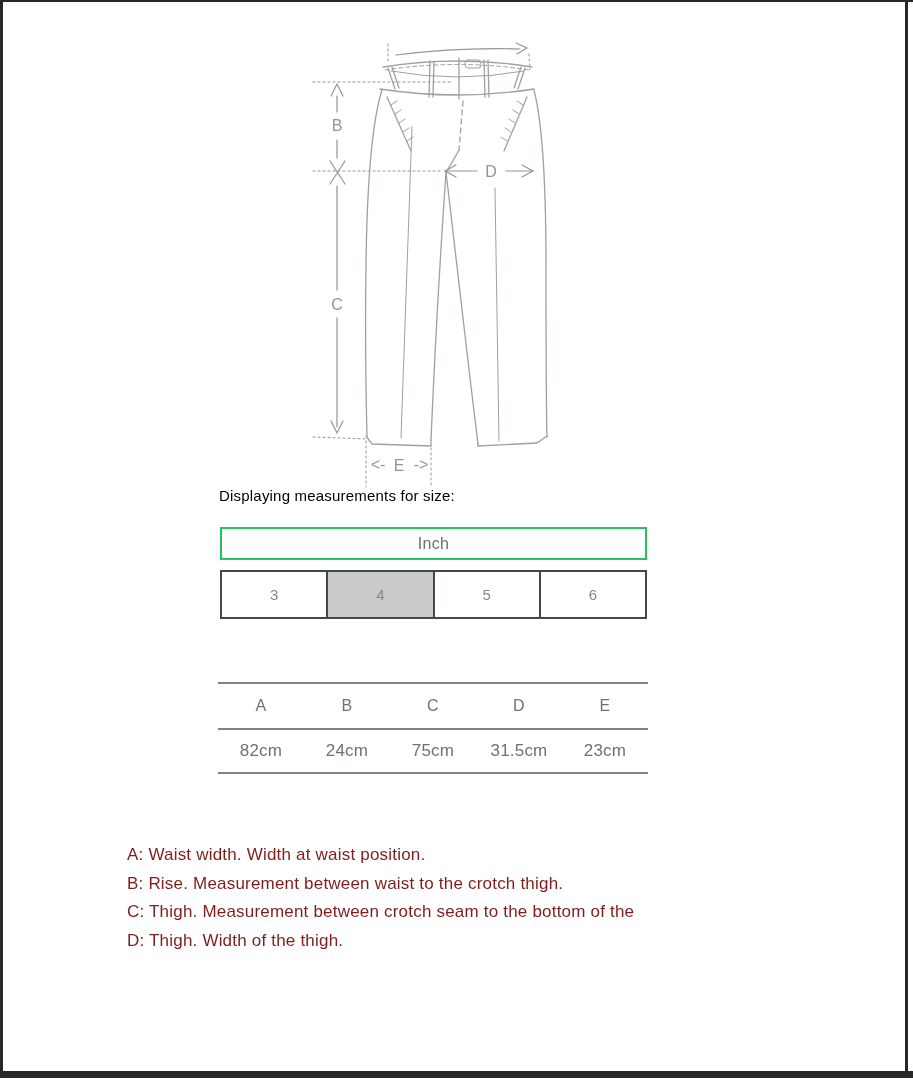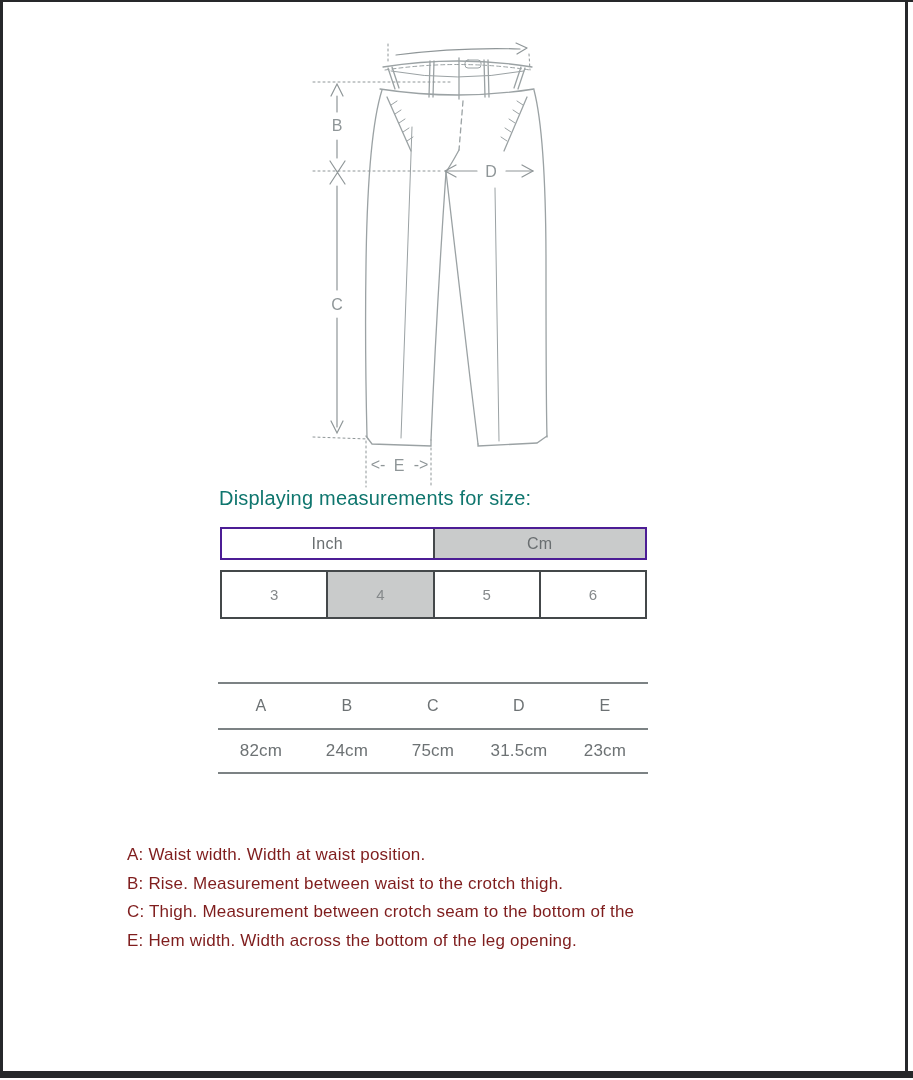--- a/index.html
+++ b/index.html
@@ -11,26 +11,26 @@
   }
   .frame-top    { position:absolute; left:0; top:0; width:913px; height:2px; background:#26282a; }
   .frame-left   { position:absolute; left:0; top:0; width:3px; height:1078px; background:#26282a; }
   .frame-right  { position:absolute; left:905px; top:0; width:3px; height:1078px; background:#26282a; }
   .frame-bottom { position:absolute; left:0; top:1071px; width:913px; height:7px; background:#26282a; }
 
   .diagram { position:absolute; left:290px; top:34px; width:280px; height:465px; }
 
   .size-prompt {
     position:absolute; left:219px; top:487px; width:460px;
-    font-size:20px; color:#0f766e; letter-spacing:0.2px;
+    font-size:15px; color:#000000; letter-spacing:0.2px;
   }
 
   .unit-toggle {
     position:absolute; left:220px; top:527px; width:427px; height:33px;
-    display:flex; border:2px solid #4c1d95; background:#ffffff;
+    display:flex; border:2px solid #22c55e; background:#ffffff;
   }
   .unit-toggle .cell {
     flex:1; display:flex; align-items:center; justify-content:center;
     font-size:16px; color:#696e70; letter-spacing:0.3px; cursor:pointer;
   }
   .unit-toggle .cell + .cell { border-left:2px solid #44484a; }
 
   .size-selector {
     position:absolute; left:220px; top:570px; width:427px; height:49px;
     display:flex; border:2px solid #44484a; background:#ffffff;
@@ -152,21 +152,20 @@
     <text x="491" y="177" text-anchor="middle">D</text>
     <text x="378" y="470" text-anchor="middle">&lt;-</text>
     <text x="399" y="471" text-anchor="middle">E</text>
     <text x="421" y="470" text-anchor="middle">-&gt;</text>
   </svg>
 
   <div class="size-prompt">Displaying measurements for size:</div>
 
   <div class="unit-toggle">
     <div class="cell">Inch</div>
-    <div class="cell selected">Cm</div>
   </div>
 
   <div class="size-selector">
     <div class="cell">3</div>
     <div class="cell selected">4</div>
     <div class="cell">5</div>
     <div class="cell">6</div>
   </div>
 
   <div class="meas-table">
@@ -186,16 +185,16 @@
       <div class="cell">31.5cm</div>
       <div class="cell">23cm</div>
     </div>
     <div class="rule"></div>
   </div>
 
   <div class="legend">
     <div>A: Waist width. Width at waist position.</div>
     <div>B: Rise. Measurement between waist to the crotch thigh.</div>
     <div>C: Thigh. Measurement between crotch seam to the bottom of the</div>
-    <div>E: Hem width. Width across the bottom of the leg opening.</div>
+    <div>D: Thigh. Width of the thigh.</div>
   </div>
 
 </div>
 
 </body></html>

